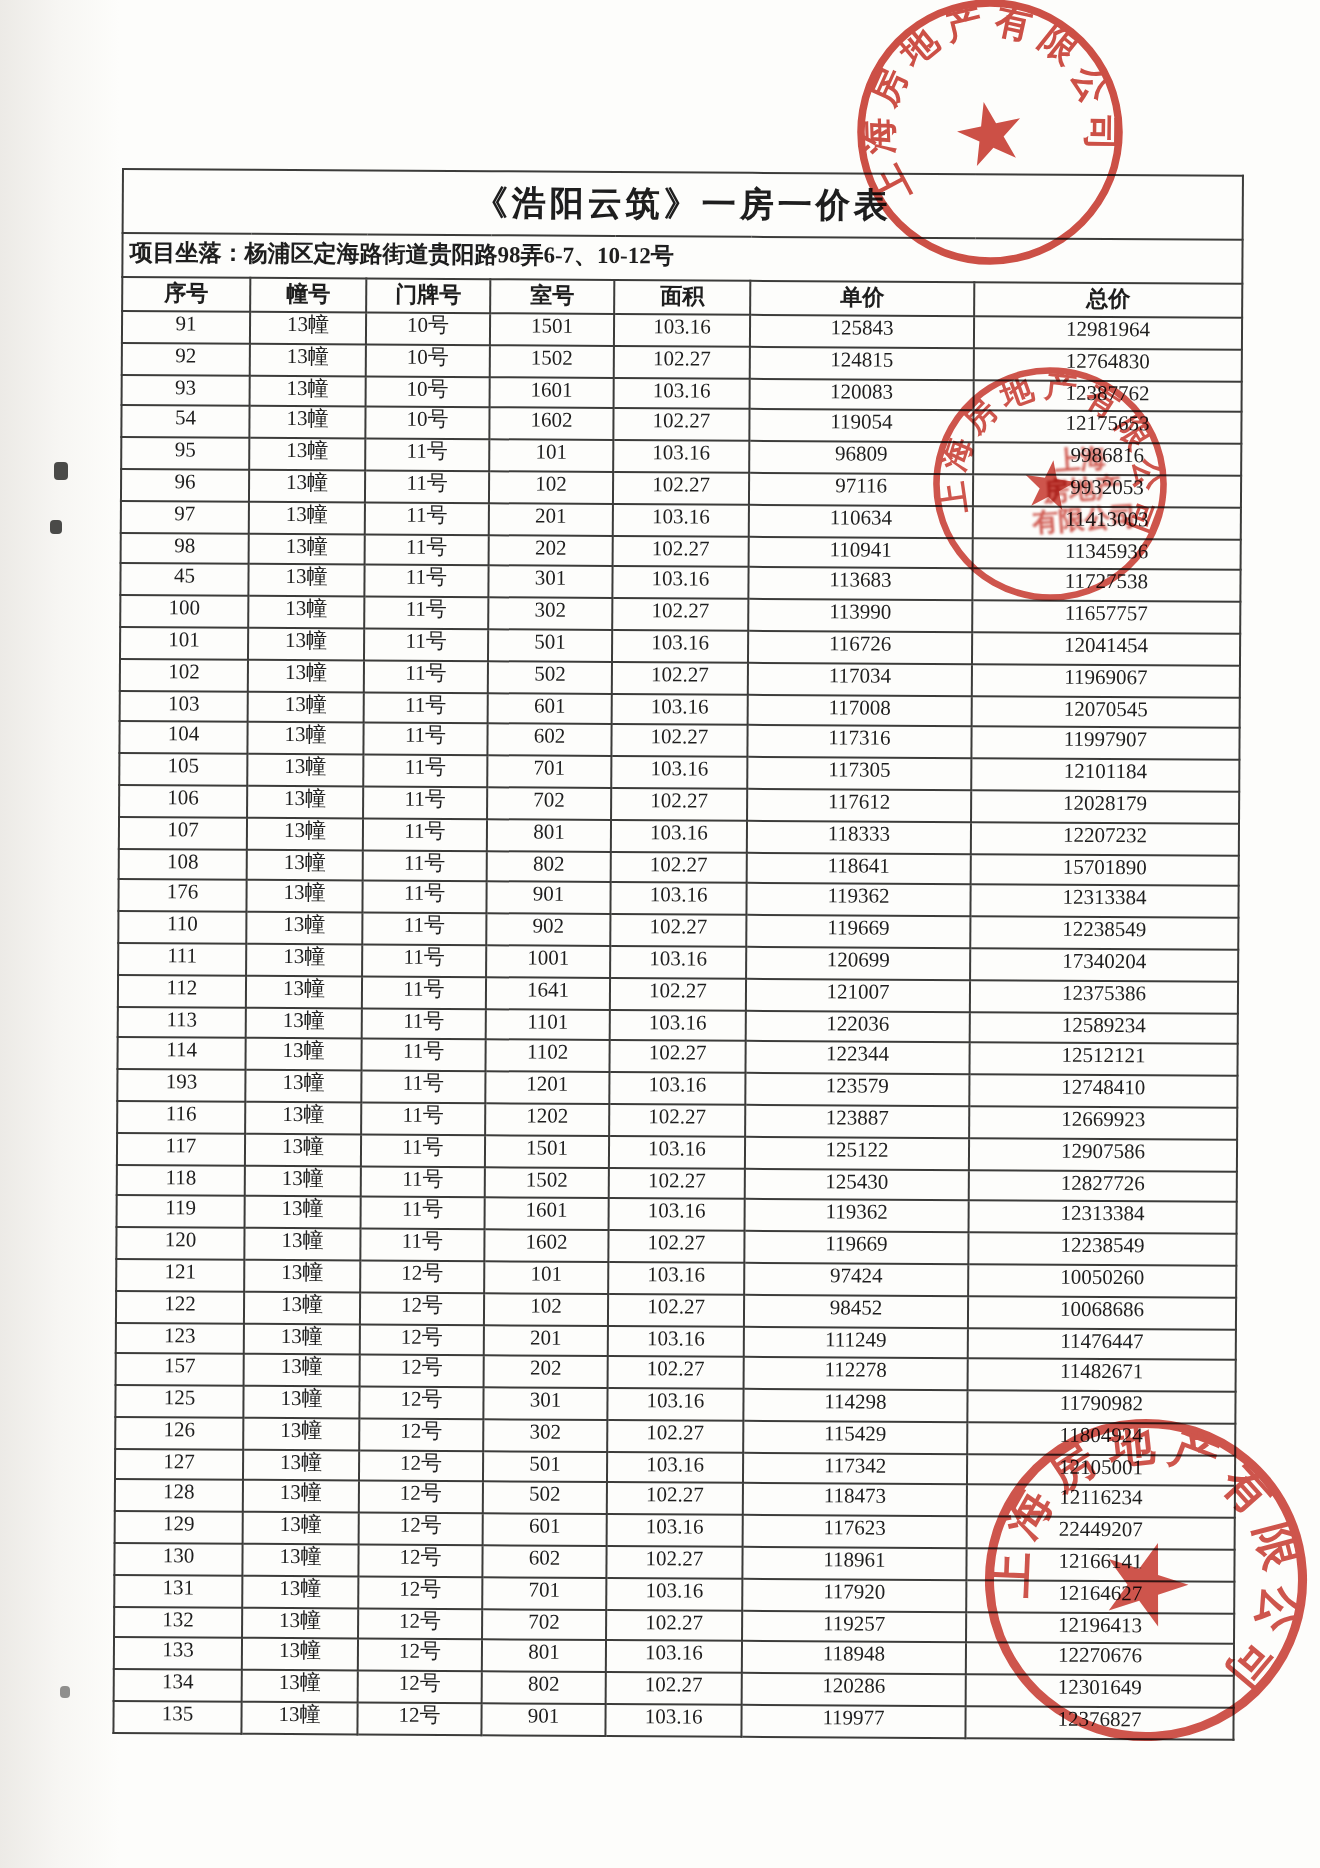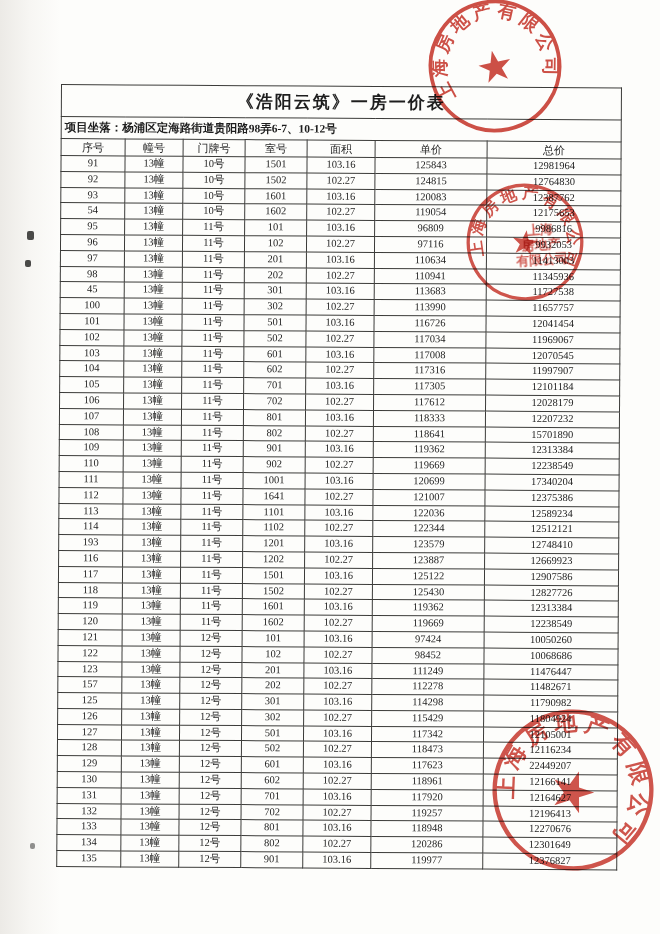--- a/index.html
+++ b/index.html
@@ -19,21 +19,21 @@
     position:absolute;left:61px;top:84px;width:560px;
     transform:rotate(0.35deg);transform-origin:top left;
   }
   table{border-collapse:collapse;width:100%;table-layout:fixed;}
   td,th{
     border:1px solid #3c3c3a;
     font-size:10.5px;text-align:center;vertical-align:middle;
     padding:0;height:14.8px;line-height:14.8px;
     overflow:hidden;white-space:nowrap;font-weight:normal;
   }
-  th{font-weight:normal;font-size:11px;height:16px;line-height:16px;}
+  th{font-weight:bold;font-size:11px;height:16px;line-height:16px;}
   .title-cell{height:31px;line-height:31px;font-size:17px;font-weight:bold;letter-spacing:2px;}
   .loc-cell{text-align:left;font-size:11.5px;font-weight:bold;height:21px;line-height:21px;padding-left:3px;}
 
   .stamp{position:absolute;pointer-events:none;mix-blend-mode:multiply;}
   .stamp svg{display:block;width:100%;height:100%;}
   .st-1{left:420px;top:-9px;width:150px;height:150px;transform:rotate(-12deg);opacity:.88;}
   .st-2{left:459px;top:176px;width:132px;height:132px;transform:rotate(8deg);opacity:.85;}
   .st-2b{left:487px;top:222px;width:110px;height:70px;transform:rotate(-4deg);opacity:.8;
          color:#c8372d;font-size:13px;font-weight:bold;line-height:15px;text-align:center;
          filter:blur(.4px);}
@@ -233,21 +233,21 @@
         <tr>
           <td>108</td>
           <td>13幢</td>
           <td>11号</td>
           <td>802</td>
           <td>102.27</td>
           <td>118641</td>
           <td>15701890</td>
         </tr>
         <tr>
-          <td>109</td>
+          <td>176</td>
           <td>13幢</td>
           <td>11号</td>
           <td>901</td>
           <td>103.16</td>
           <td>119362</td>
           <td>12313384</td>
         </tr>
         <tr>
           <td>110</td>
           <td>13幢</td>

